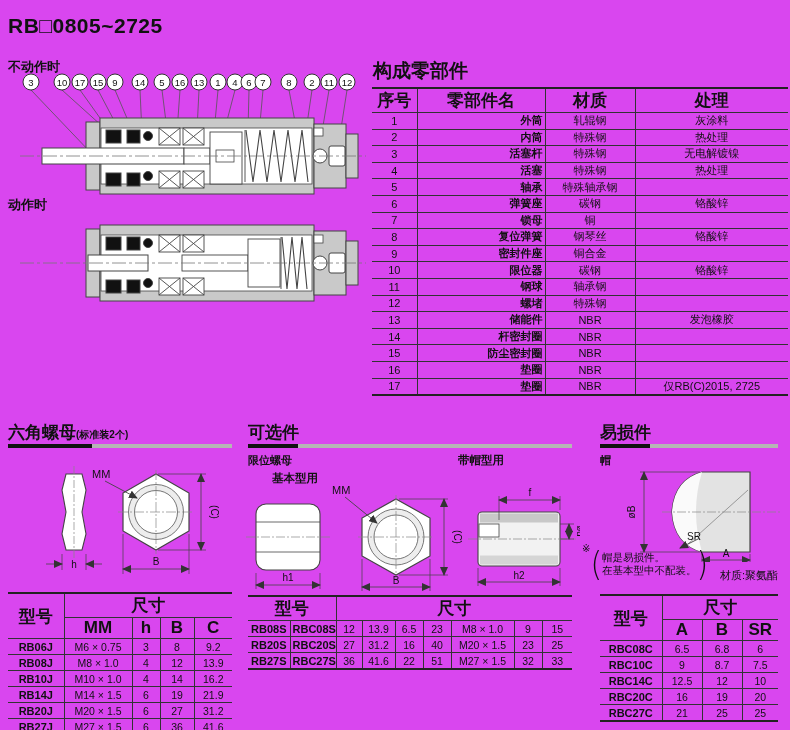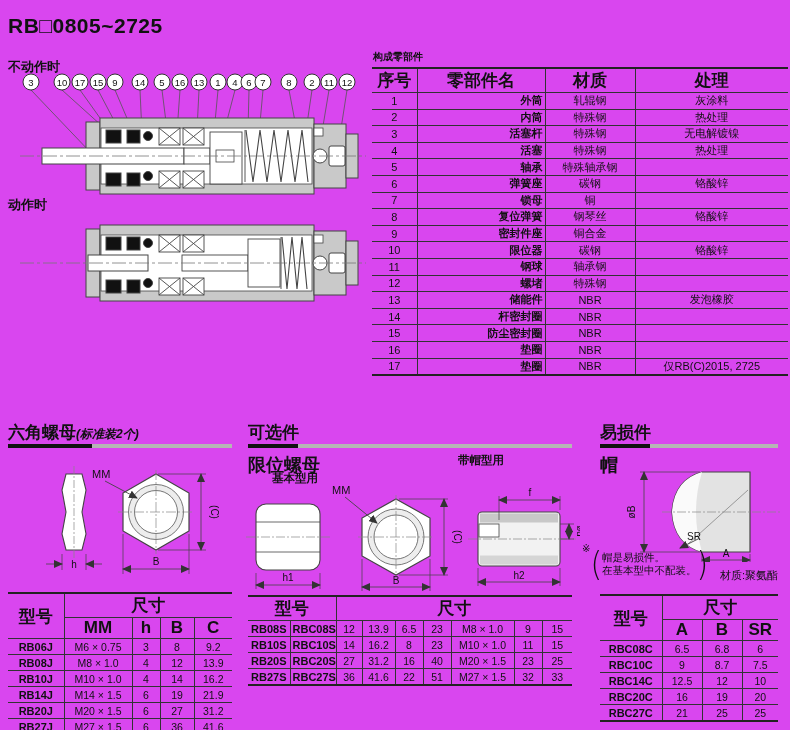--- a/index.html
+++ b/index.html
@@ -2,38 +2,38 @@
 <html lang="zh"><head>
 <meta charset="utf-8">
 <style>
   html,body{margin:0;padding:0;background:#fff;}
   #page{position:relative;width:790px;height:730px;background:#d946ef;overflow:hidden;
         font-family:"Liberation Sans","DejaVu Sans",sans-serif;color:#111;padding-left:24px;}
   .abs{position:absolute;}
   .page-title{left:8px;top:14px;font-size:21px;font-weight:bold;letter-spacing:.5px;}
   .state-label{font-size:13px;font-weight:bold;}
   .sec-title{font-size:17px;font-weight:bold;line-height:1;}
-  .sec-title .suffix{font-size:12px;font-style:italic;}
+  .sec-title .suffix{font-size:10px;}
   .rule{height:4px;background:#b5b5b5;margin-top:3px;position:relative;}
   .rule i{position:absolute;left:0;top:0;bottom:0;background:#111;}
-  .sub-label{font-size:18px;font-weight:bold;}
+  .sub-label{font-size:11px;font-weight:bold;}
   .sub-label2{font-size:11.5px;font-weight:bold;}
   
   table{border-collapse:collapse;table-layout:fixed;}
   .dtab{font-size:10.5px;border-top:2px solid #222;border-bottom:2px solid #222;}
   .dtab th,.dtab td{border:1px solid #333;text-align:center;padding:0 2px;height:15px;overflow:hidden;white-space:nowrap;}
   .dtab th{font-size:17px;height:14px;}
   .dtab th:first-child,.dtab td:first-child{border-left:none;}
   .dtab th:last-child,.dtab td:last-child{border-right:none;text-align:center;}
   .comp-table{width:416px;font-size:11px;}
   .comp-table td{height:15.6px;}
   .comp-table td:nth-child(2){text-align:right;font-weight:bold;padding-left:6px;}
   .hex-table td:first-child,.wear-table td:first-child,
   .opt-table td:first-child,.opt-table td:nth-child(2){font-weight:bold;font-size:11px;}
-  .comp-title{font-size:10px;font-weight:bold;margin:0 0 3px 1px;}
+  .comp-title{font-size:19px;font-weight:bold;margin:8px 0 3px 1px;}
   
   .note{display:flex;align-items:center;font-size:10.5px;line-height:1.25;}
   .note .mark{font-size:10px;align-self:flex-start;margin-top:-2px;}
   .note .paren{font-size:30px;font-weight:200;font-family:"DejaVu Sans",sans-serif;transform:scaleY(1.15);}
   .mat-note{font-size:11px;text-align:right;}
   svg{display:block;}
   svg text{font-family:"Liberation Sans","DejaVu Sans",sans-serif;fill:#111;}
 </style>
 </head>
 <body>
@@ -514,31 +514,20 @@
     <tbody>
         <tr>
           <td>RB08S</td>
           <td>RBC08S</td>
           <td>12</td>
           <td>13.9</td>
           <td>6.5</td>
           <td>23</td>
           <td>M8 × 1.0</td>
           <td>9</td>
-          <td>15</td>
-        </tr>
-        <tr>
-          <td>RB10S</td>
-          <td>RBC10S</td>
-          <td>14</td>
-          <td>16.2</td>
-          <td>8</td>
-          <td>23</td>
-          <td>M10 × 1.0</td>
-          <td>11</td>
           <td>15</td>
         </tr>
         <tr>
           <td>RB20S</td>
           <td>RBC20S</td>
           <td>27</td>
           <td>31.2</td>
           <td>16</td>
           <td>40</td>
           <td>M20 × 1.5</td>

